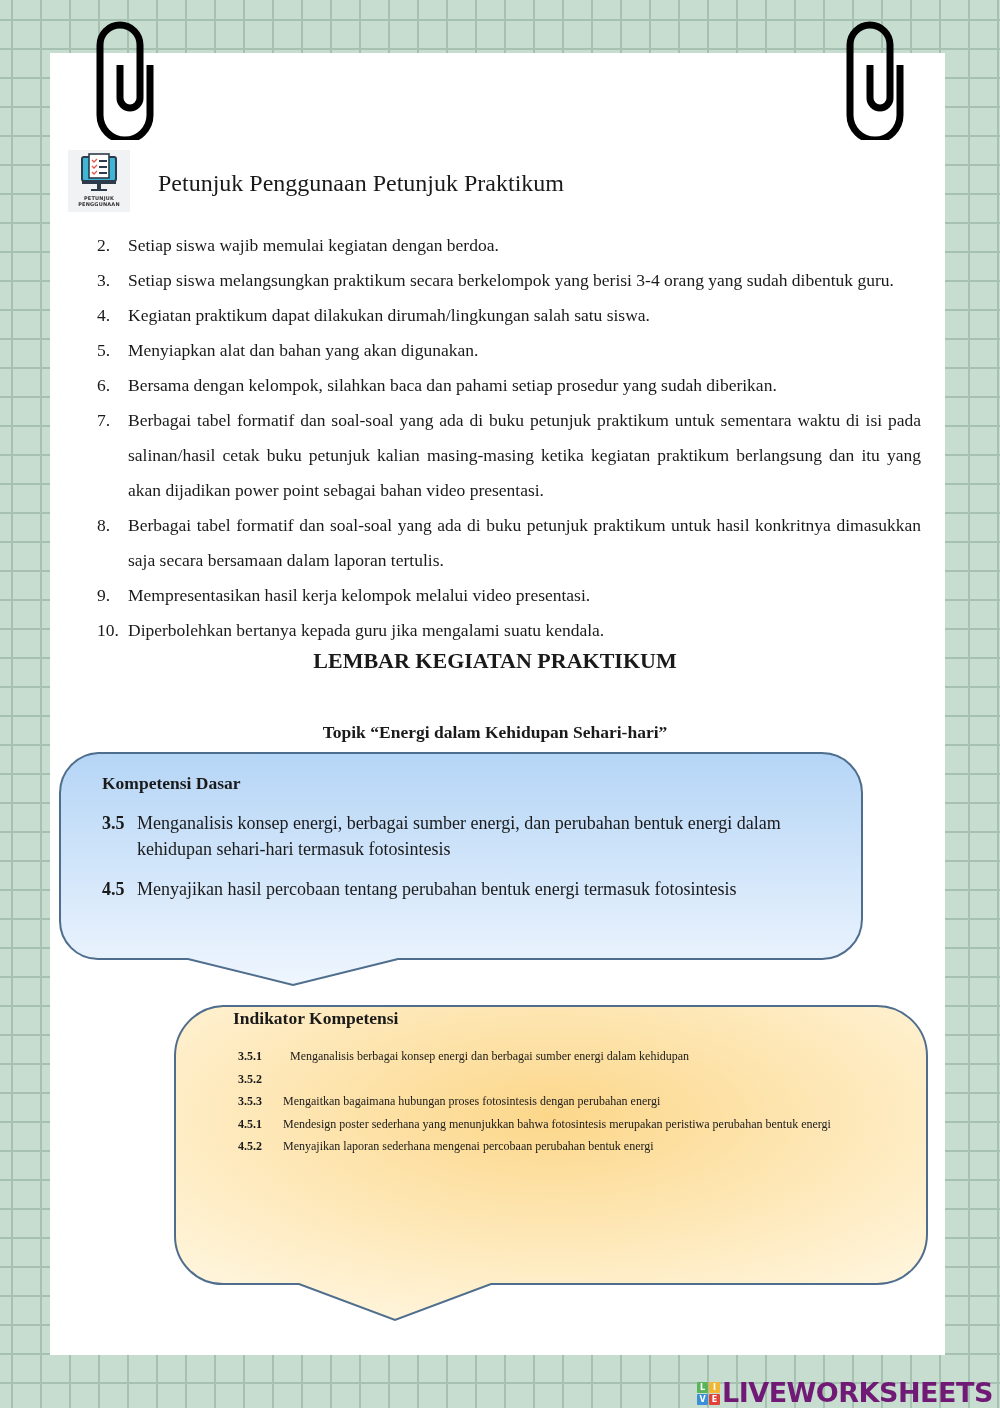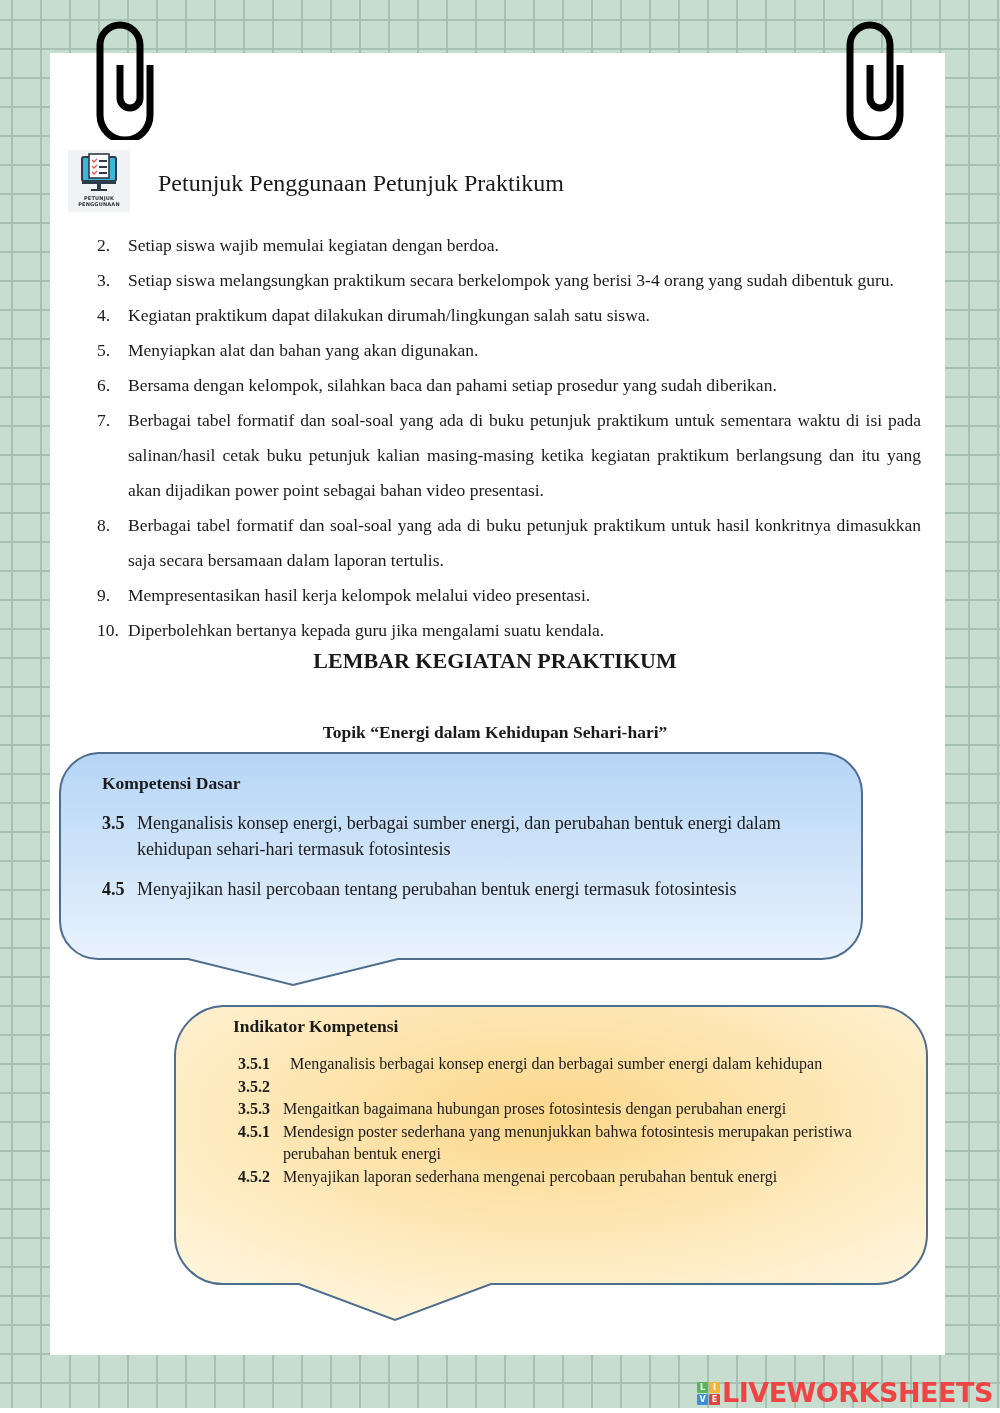--- a/index.html
+++ b/index.html
@@ -38,28 +38,28 @@
   .main-title{position:absolute;left:0;width:990px;top:648px;text-align:center;font-size:22px;font-weight:bold;}
   .topic{position:absolute;left:0;width:990px;top:722px;text-align:center;font-size:17.5px;font-weight:bold;}
 
   .callout{position:absolute;}
   .callout svg{position:absolute;left:0;top:0;}
   .callout .content{position:absolute;margin-left:14px;}
   .kd-title{font-size:17.5px;font-weight:bold;}
   .kd-item{display:flex;font-size:18px;line-height:26px;}
   .kd-item .code{font-weight:bold;flex:none;width:35px;}
   .ik-title{font-size:17.5px;font-weight:bold;}
-  .ik-item{display:flex;font-size:16px;line-height:22.5px;}
+  .ik-item{display:flex;font-size:12px;line-height:22.5px;}
   .ik-item .code{font-weight:bold;flex:none;}
   .watermark{
     position:absolute;left:697px;top:1378px;display:flex;align-items:center;
   }
   .live-tiles{display:grid;grid-template-columns:11px 11px;grid-template-rows:11px 11px;gap:1px;margin-right:2px;}
   .live-tiles span{font-family:"DejaVu Sans",sans-serif;font-size:8px;font-weight:bold;color:#fff;display:flex;align-items:center;justify-content:center;border-radius:1px;}
-  .brand{font-family:"DejaVu Sans",sans-serif;font-weight:bold;font-size:27px;color:#ef4444;letter-spacing:-0.5px;line-height:30px;}
+  .brand{font-family:"DejaVu Sans",sans-serif;font-weight:bold;font-size:27px;color:#701a75;letter-spacing:-0.5px;line-height:30px;}
 </style>
 </head>
 <body>
 
 <div class="grid-bg"></div>
 <div class="paper"></div>
 
 <div class="clip" style="left:95px;top:20px;">
   <svg width="62" height="120" viewBox="0 0 62 120">
     <path d="M55 45 V95 a25 25 0 0 1 -50 0 V25 a20 20 0 0 1 40 0 V78 a10 10 0 0 1 -20 0 V45" fill="none" stroke="#000" stroke-width="7" stroke-linecap="butt"></path>
@@ -160,21 +160,21 @@
 <div class="callout" style="left:173px;top:1004px;width:756px;height:320px;">
   <svg width="756" height="320" viewBox="0 0 756 320">
     <defs>
       <radialGradient id="gYellow" cx="0.5" cy="0.35" r="0.7">
         <stop offset="0" stop-color="#fcd78a"></stop>
         <stop offset="1" stop-color="#fff5dc"></stop>
       </radialGradient>
     </defs>
     <path d="M50 2 H704 a50 50 0 0 1 50 50 V230 a50 50 0 0 1 -50 50 H318 L222 316 L126 280 H50 a48 48 0 0 1 -48 -48 V52 a50 50 0 0 1 48 -50 Z" fill="url(#gYellow)" stroke="#4f6e8e" stroke-width="2"></path>
   </svg>
-  <div class="content" style="left:46px;top:12px;width:682px;">
+  <div class="content" style="left:46px;top:4px;width:682px;">
     <div class="ik-title">Indikator Kompetensi</div>
     <div style="height:16px"></div>
     <div style="padding-left:5px;">
       <div class="ik-item">
         <span class="code" style="width:52px">3.5.1</span>
         <span style="text-align:justify;flex:1">Menganalisis berbagai konsep energi dan berbagai sumber energi dalam kehidupan</span>
       </div>
       <div class="ik-item">
         <span class="code" style="width:50px">3.5.2</span>
       </div>

